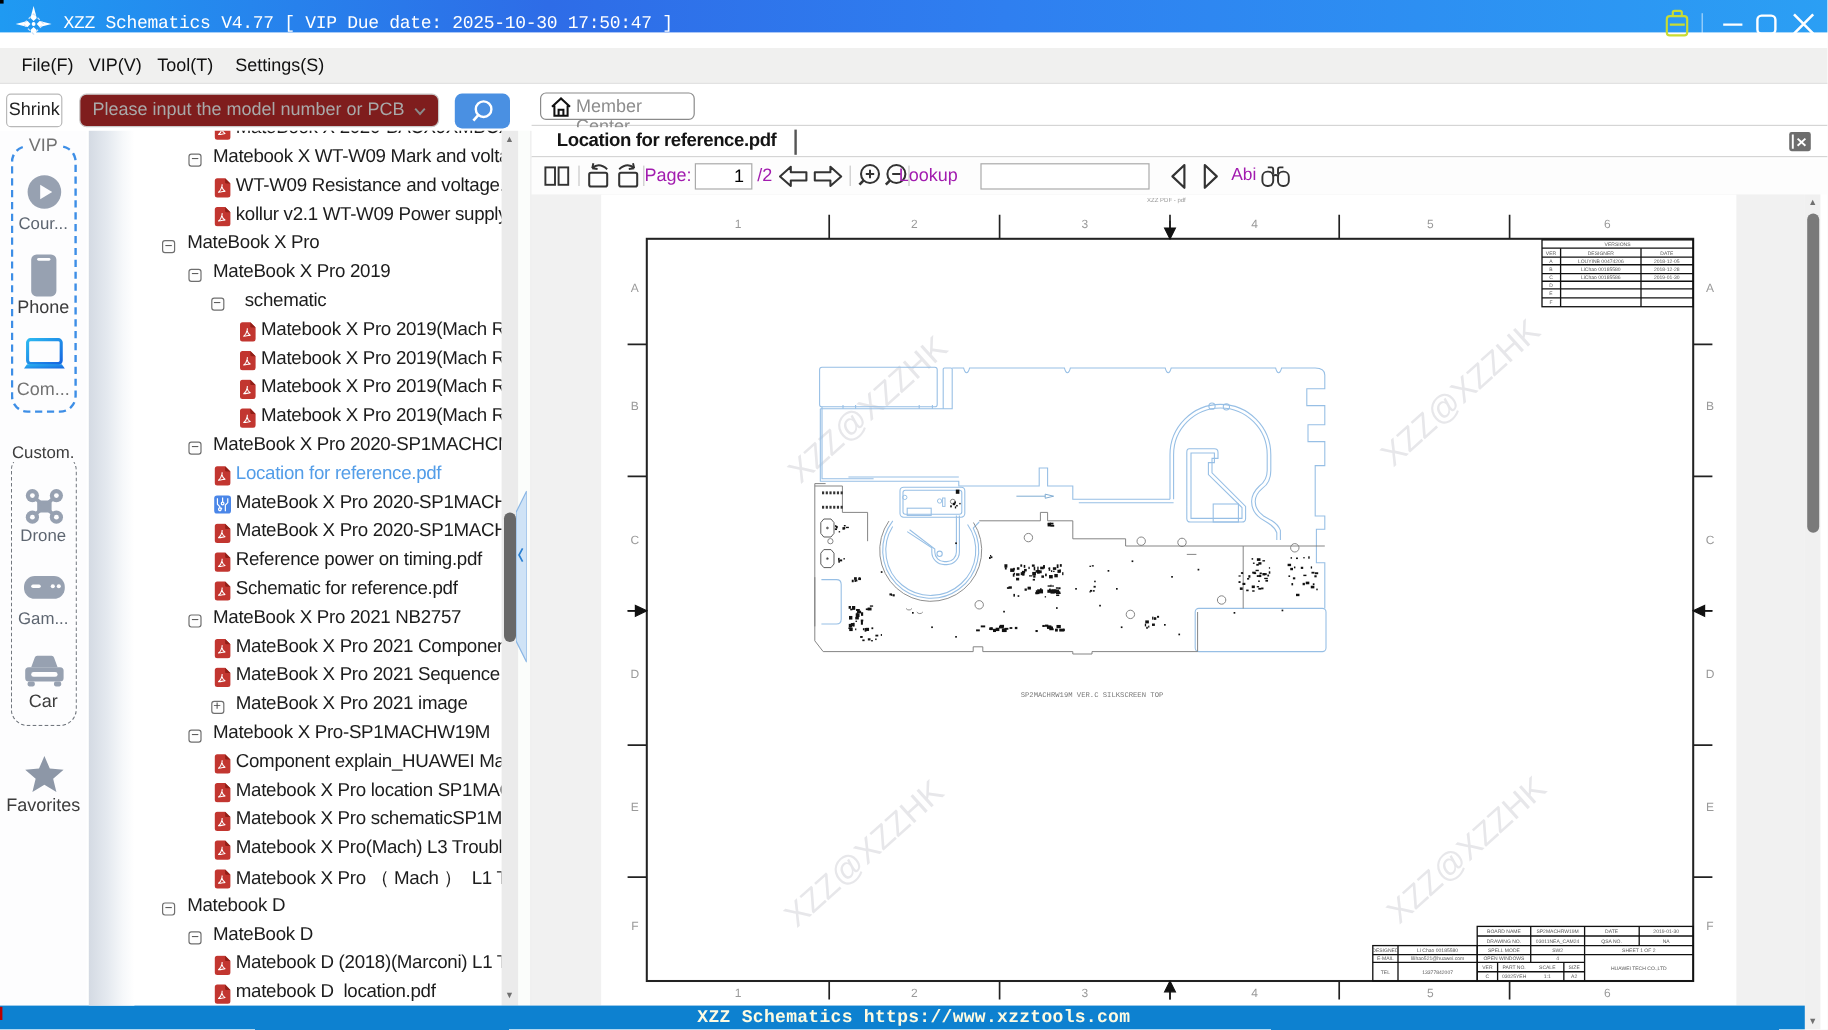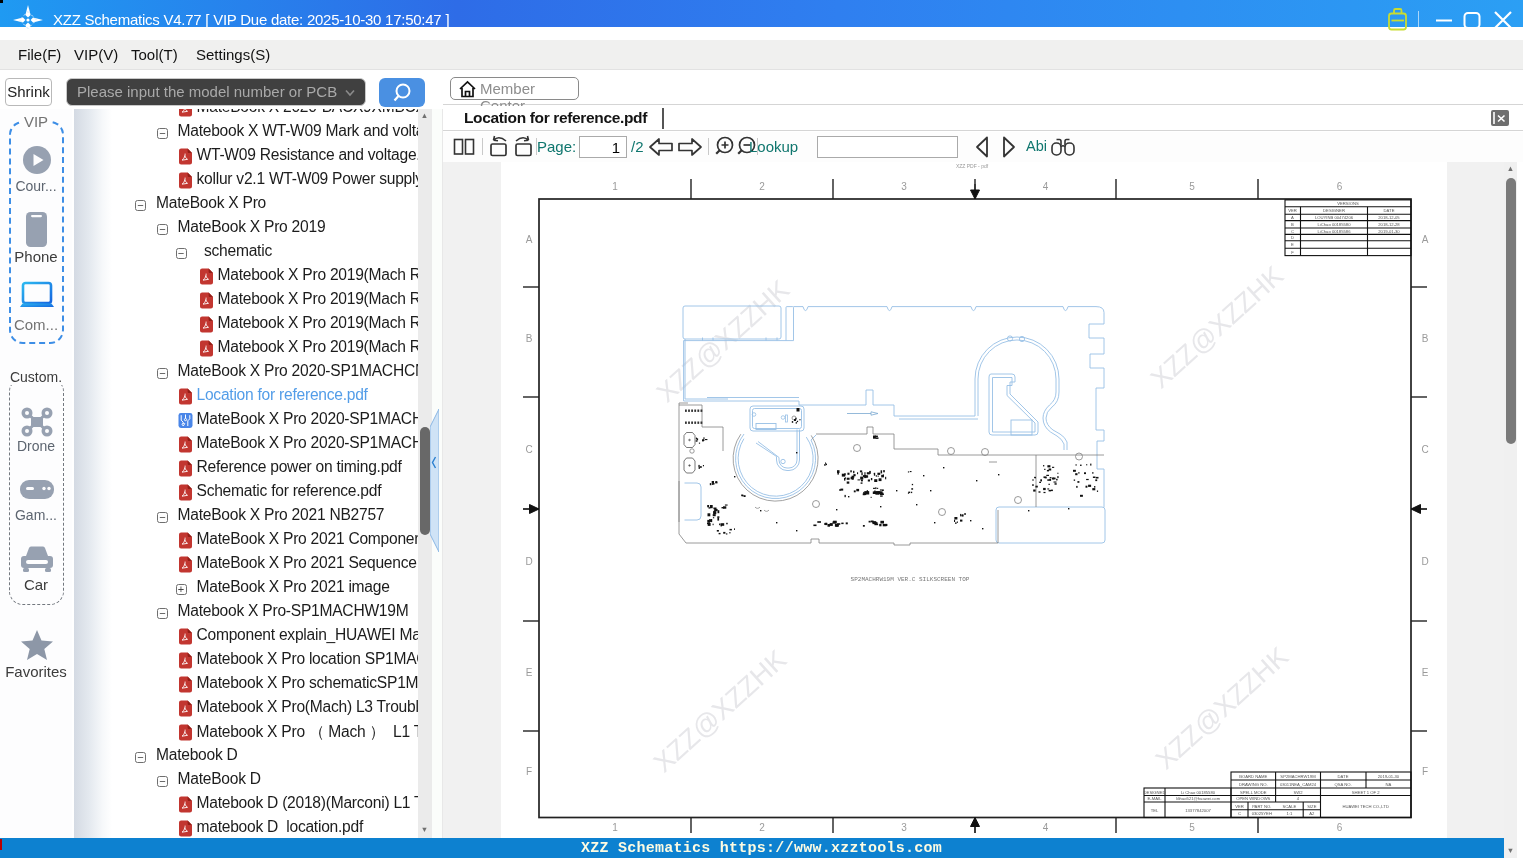--- a/index.html
+++ b/index.html
@@ -1,33 +1,33 @@
 <!DOCTYPE html>
 <html><head><meta charset="utf-8">
 <style>
 * { margin:0; padding:0; box-sizing:border-box; }
 html,body { width:1523px; height:858px; overflow:hidden; font-family:"Liberation Sans",sans-serif; }
 #app { position:relative; width:1523px; height:858px; background:#fff; }
 .abs { position:absolute; }
 
 
 #titlebar { left:0; top:0; width:1523px; height:27px;
-  background:linear-gradient(90deg,#1f9af2 0%,#2e6ce7 30%,#2f7ff0 55%,#2b9ff4 100%); }
+  background:linear-gradient(90deg,#1f9af2 0%,#2e6ce7 30%,#2f7ff0 55%,#2b9ff4 100%);font-family:Liberation Mono, monospace; }
 #title { position:absolute; left:53px; top:11px; color:#fff; font-size:15px; letter-spacing:-0.25px; }
 #appicon { position:absolute; left:12px; top:4px; }
 .wctl { position:absolute; top:0; height:40px; }
 
 #menubar { left:0; top:40px; width:1523px; height:30px; background:#f0f0ef; border-bottom:1px solid #e2e2e2; }
 .mi { position:absolute; top:6px; font-size:15px; color:#111; }
 
 #toolbar { left:0; top:70px; width:443px; height:39px; background:#fff; }
 #shrink { position:absolute; left:5px; top:8px; width:47px; height:28px; border:1px solid #b9b9b9;
   border-radius:4px; font-size:15px; color:#222; text-align:center; line-height:26px; background:#fff; }
 #sinput { position:absolute; left:66px; top:8px; width:300px; height:28px; border:1px solid #c9c9c9;
-  border-radius:6px; background:#404040; }
+  border-radius:6px; background:#7f1d1d; }
 #sinput span { position:absolute; left:10px; top:4px; font-size:15px; color:#a9a9a9; }
 #chev { position:absolute; right:10px; top:9px; width:10px; height:10px; }
 #sbtn { position:absolute; left:379px; top:8px; width:46px; height:29px; background:#4a90e2; border-radius:6px; }
 
 #rail { left:0; top:109px; width:72px; height:729px; background:#fdfdfe; }
 .dashbox { position:absolute; left:9px; width:55px; border-radius:14px; }
 .raillbl { position:absolute; width:72px; text-align:center; font-size:14px; color:#5d6570; left:0; }
 .railblue { color:#737373; }
 #shadow { z-index:3; pointer-events:none; left:74px; top:109px; width:38px; height:729px;
   background:linear-gradient(90deg,#d4dae3 0%,#e4e9ef 40%,#f6f8fa 75%,#fff 100%); }
@@ -49,21 +49,21 @@
 
 #vhead { left:443px; top:70px; width:1080px; height:35px; background:#fff; border-bottom:1px solid #d5d5d5; }
 #mcbtn { position:absolute; left:7px; top:7px; width:129px; height:23px; border:1.5px solid #8a8a8a; border-radius:5px; }
 #mcbtn span { position:absolute; left:29px; top:2px; font-size:15px; color:#8d8d8d; }
 #tabbar { left:443px; top:105.5px; width:1080px; height:25.5px; background:#fff; border-bottom:1px solid #d5d5d5; }
 #tabtxt { position:absolute; left:21px; top:3px; font-size:15.5px; letter-spacing:-0.35px; font-weight:bold; color:#141414; }
 #tabsep { position:absolute; left:219px; top:2px; width:1.5px; height:21px; background:#555; }
 #tabclose { position:absolute; left:1047px; top:3px; }
 #pdfbar { left:443px; top:131.5px; width:1080px; height:30px; background:#fdfdfd; }
 .pbi { position:absolute; top:0; }
-.pbl { position:absolute; font-size:15px; color:#0f766e; top:6px; }
+.pbl { position:absolute; font-size:15px; color:#a21caf; top:6px; }
 .pbox { position:absolute; top:4.5px; height:22px; border:1px solid #aaa; background:#fff; font-size:15px; }
 .psep { position:absolute; top:6px; width:1px; height:17px; background:#c9c9c9; }
 
 #canvas { left:443px; top:161.5px; width:1061px; height:676.5px; background:#f1f1f1; overflow:hidden; }
 #page { position:absolute; left:58px; top:0; width:946px; height:676.5px; background:#fff; }
 
 #vsb { left:1504px; top:161.5px; width:13px; height:696.5px; background:#f0f0f0; }
 #vsb .thumb { position:absolute; left:1.5px; top:16px; width:10px; height:266px; background:#7a7a7a; border-radius:5px; }
 
 #bbar { left:0; top:838px; width:1504px; height:20px; background:#0d81d0;padding-left:26px; }

